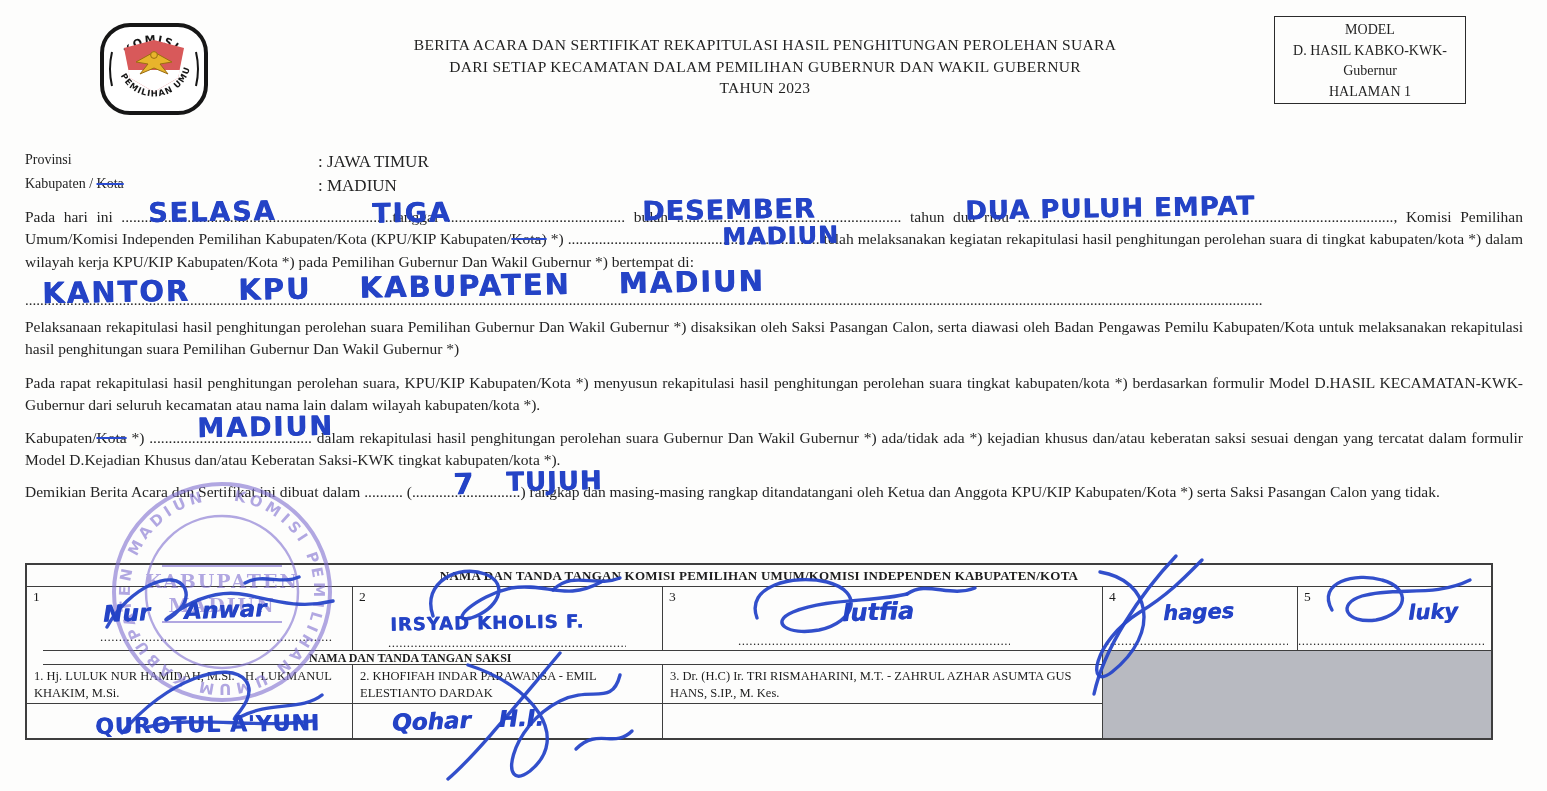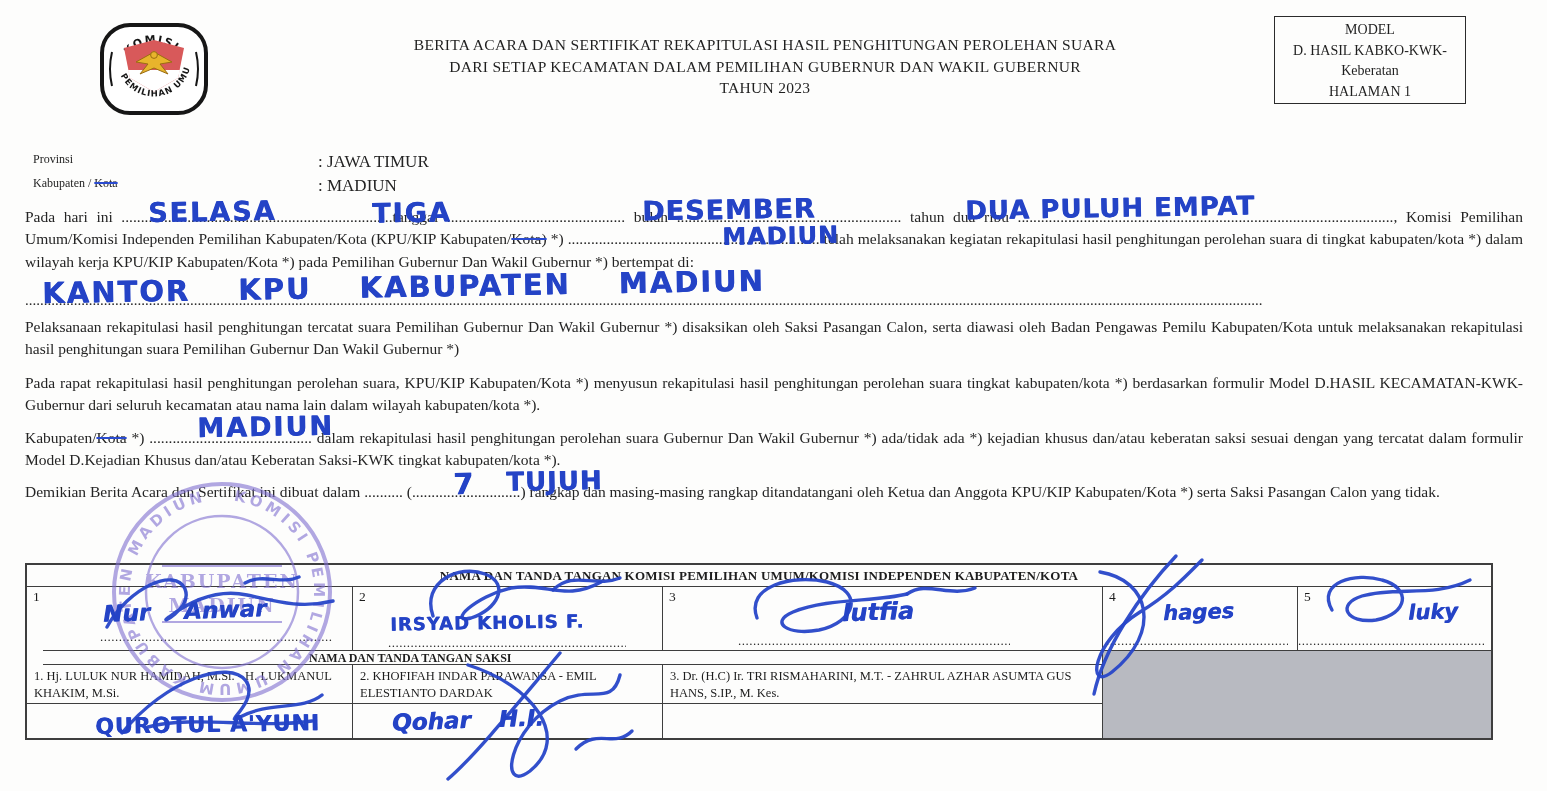--- a/index.html
+++ b/index.html
@@ -13,21 +13,21 @@
   .title{
     left:300px; top:34px; width:930px; text-align:center;
     font-size:15.5px; line-height:21.5px; letter-spacing:.3px; color:#1f1f1f;
   }
   .model-box{
     left:1274px; top:16px; width:192px; height:88px;
     border:1.6px solid #2b2b2b; text-align:center;
     font-size:14px; line-height:20.5px; padding-top:3px; box-sizing:border-box; color:#1f1f1f;
   }
   
-  .meta-label{font-size:12px;margin-left:8px;}
+  .meta-label{font-size:14px;}
   .meta-value{font-size:17px;}
   
   .para{
     left:25px; width:1498px; font-size:15.5px; line-height:22.4px;
     text-align:justify; color:#242424; z-index:1;
   }
   .strike-blue{ text-decoration:line-through; text-decoration-thickness:2.4px; text-decoration-color:#2a4bd0;}
   .dotline{
     left:25px; width:1288px; height:20px; overflow:hidden; white-space:nowrap;
     font-size:15px; color:#2a2a2a; z-index:1;
@@ -105,36 +105,36 @@
 
   <div class="abs title">
     <div>BERITA ACARA DAN SERTIFIKAT REKAPITULASI HASIL PENGHITUNGAN PEROLEHAN SUARA</div>
     <div>DARI SETIAP KECAMATAN DALAM PEMILIHAN GUBERNUR DAN WAKIL GUBERNUR</div>
     <div>TAHUN 2023</div>
   </div>
 
   <div class="abs model-box">
     <div>MODEL</div>
     <div>D. HASIL KABKO-KWK-</div>
-    <div>Keberatan</div>
+    <div>Gubernur</div>
     <div>HALAMAN 1</div>
   </div>
 
   <div class="abs meta-label" style="left:25px; top:152px;">Provinsi</div>
   <div class="abs meta-value" style="left:318px; top:152px;">: JAWA TIMUR</div>
   <div class="abs meta-label" style="left:25px; top:176px;">
     <span>Kabupaten / </span><span class="strike-blue">Kota</span>
   </div>
   <div class="abs meta-value" style="left:318px; top:176px;">: MADIUN</div>
 
   <p class="abs para" style="top:206px; margin:0;"><span>Pada hari ini ......................................................................tanggal .............................................. bulan .......................................................... tahun dua ribu ................................................................................................., Komisi Pemilihan Umum/Komisi Independen Pemilihan Kabupaten/Kota (KPU/KIP Kabupaten/</span><span class="strike-blue">Kota)</span><span> *) ................................................................. telah melaksanakan kegiatan rekapitulasi hasil penghitungan perolehan suara di tingkat kabupaten/kota *) dalam wilayah kerja KPU/KIP Kabupaten/Kota *) pada Pemilihan Gubernur Dan Wakil Gubernur *) bertempat di:</span></p>
 
   <div class="abs dotline" style="top:292px;">..........................................................................................................................................................................................................................................................................................................................................</div>
 
-  <p class="abs para" style="top:316px; margin:0;">Pelaksanaan rekapitulasi hasil penghitungan tercatat suara Pemilihan Gubernur Dan Wakil Gubernur *) disaksikan oleh Saksi Pasangan Calon, serta diawasi oleh Badan Pengawas Pemilu Kabupaten/Kota untuk melaksanakan rekapitulasi hasil penghitungan suara Pemilihan Gubernur Dan Wakil Gubernur *)</p>
+  <p class="abs para" style="top:316px; margin:0;">Pelaksanaan rekapitulasi hasil penghitungan perolehan suara Pemilihan Gubernur Dan Wakil Gubernur *) disaksikan oleh Saksi Pasangan Calon, serta diawasi oleh Badan Pengawas Pemilu Kabupaten/Kota untuk melaksanakan rekapitulasi hasil penghitungan suara Pemilihan Gubernur Dan Wakil Gubernur *)</p>
 
   <p class="abs para" style="top:372px; margin:0;">Pada rapat rekapitulasi hasil penghitungan perolehan suara, KPU/KIP Kabupaten/Kota *) menyusun rekapitulasi hasil penghitungan perolehan suara tingkat kabupaten/kota *) berdasarkan formulir Model D.HASIL KECAMATAN-KWK-Gubernur dari seluruh kecamatan atau nama lain dalam wilayah kabupaten/kota *).</p>
 
   <p class="abs para" style="top:427px; margin:0;"><span>Kabupaten/</span><span class="strike-blue">Kota</span><span> *) .......................................... dalam rekapitulasi hasil penghitungan perolehan suara Gubernur Dan Wakil Gubernur *) ada/tidak ada *) kejadian khusus dan/atau keberatan saksi sesuai dengan yang tercatat dalam formulir Model D.Kejadian Khusus dan/atau Keberatan Saksi-KWK tingkat kabupaten/kota *).</span></p>
 
   <p class="abs para" style="top:481px; margin:0;">Demikian Berita Acara dan Sertifikat ini dibuat dalam .......... (............................) rangkap dan masing-masing rangkap ditandatangani oleh Ketua dan Anggota KPU/KIP Kabupaten/Kota *) serta Saksi Pasangan Calon yang tidak.</p>
 
   <div class="abs tbl">
     <div class="cell-border t-head">NAMA DAN TANDA TANGAN KOMISI PEMILIHAN UMUM/KOMISI INDEPENDEN KABUPATEN/KOTA</div>
 

